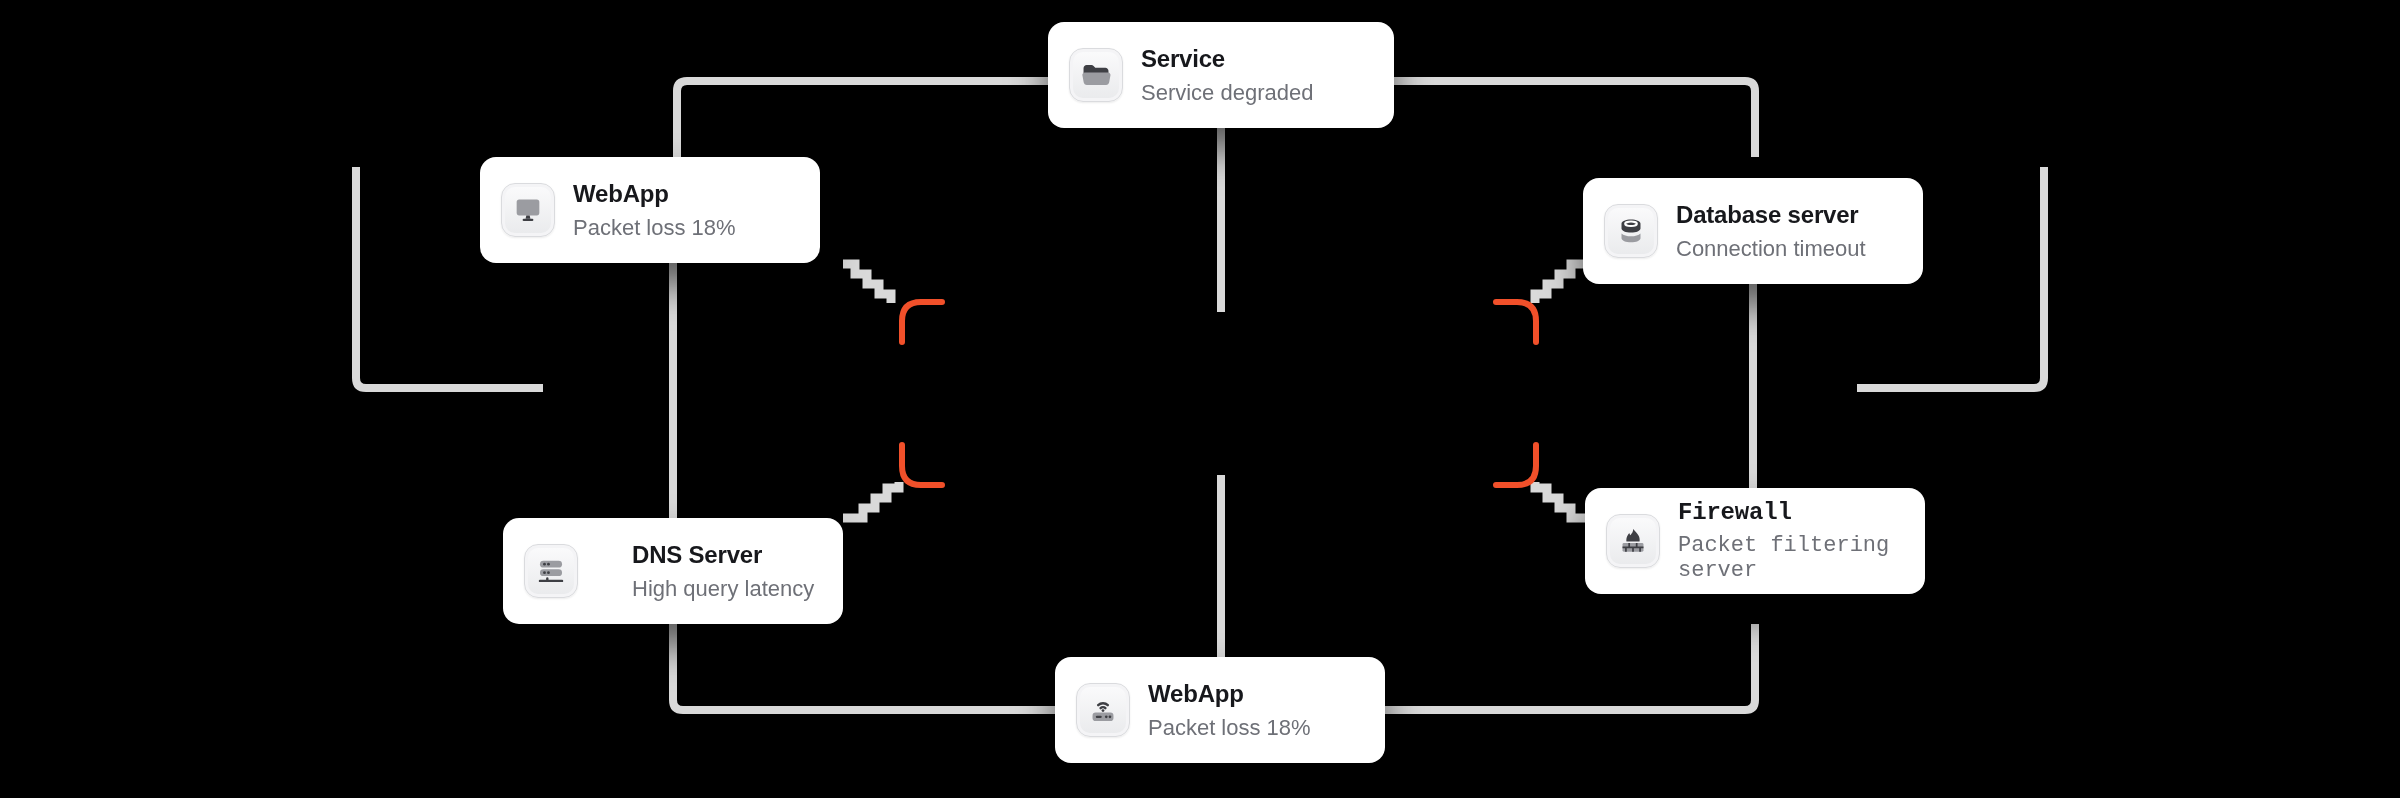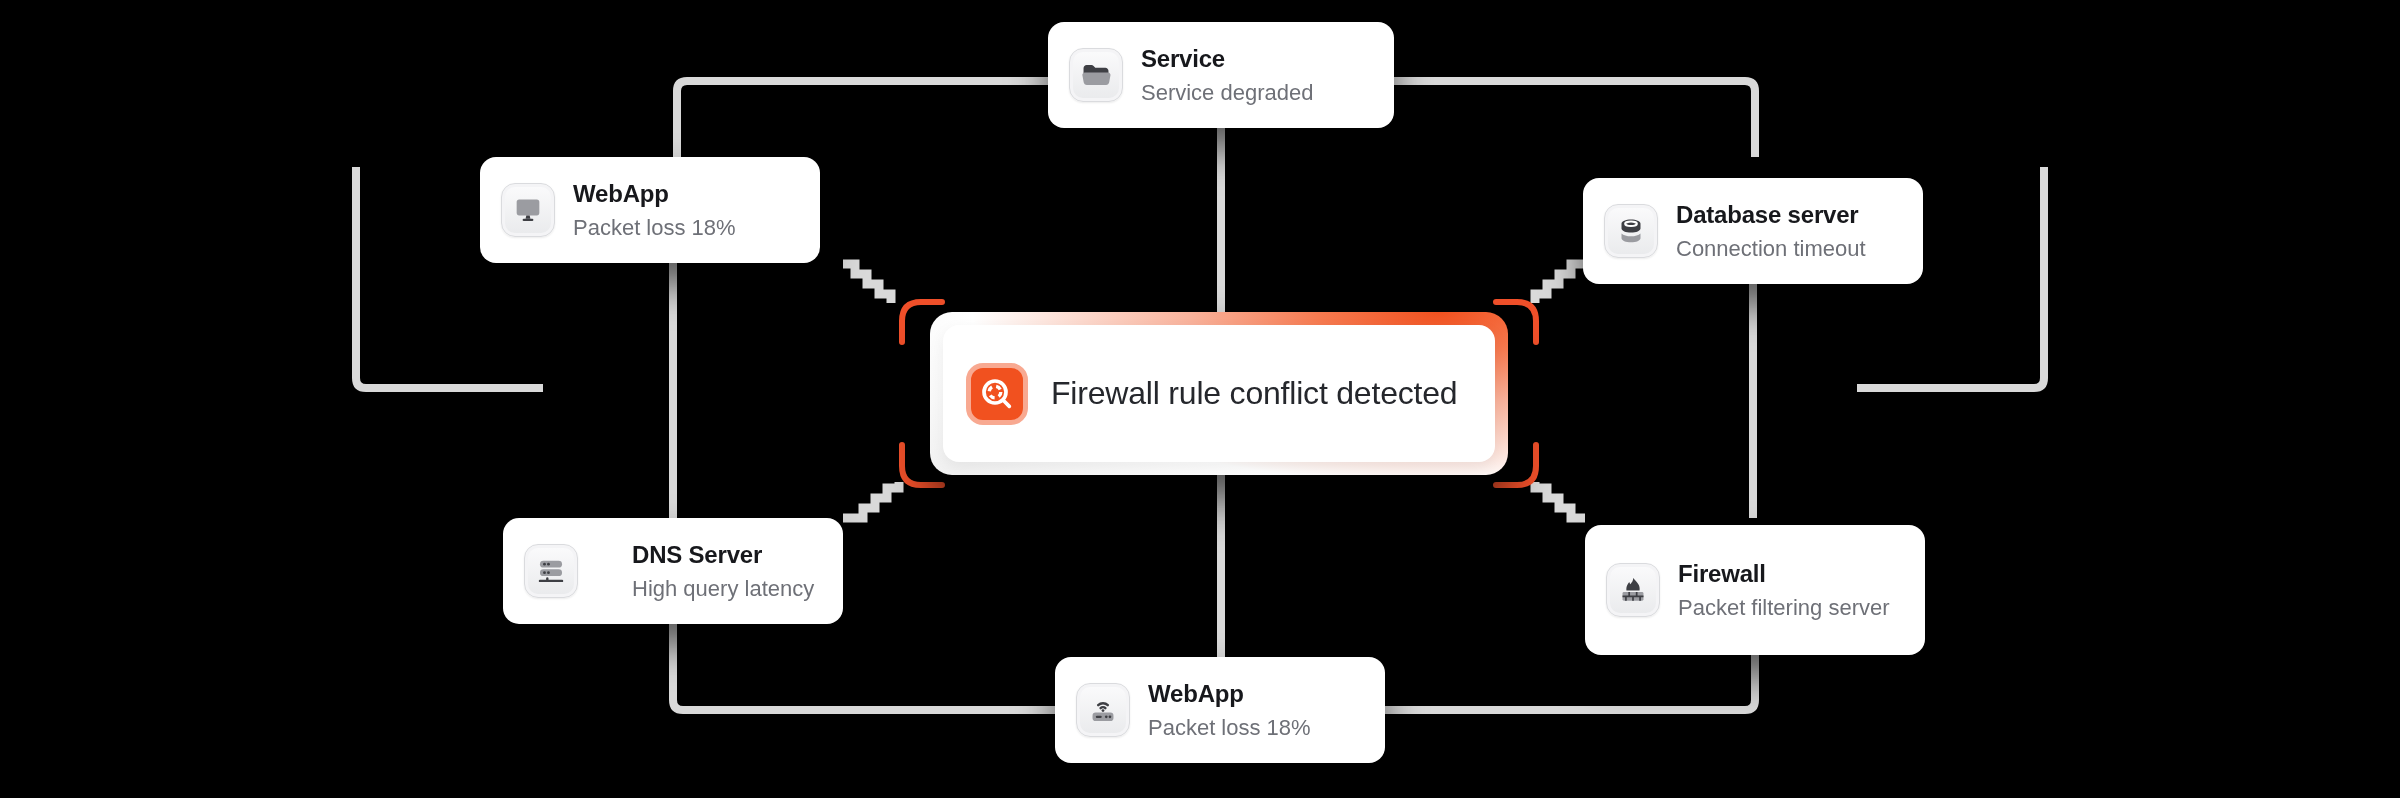--- a/index.html
+++ b/index.html
@@ -32,21 +32,21 @@
     display:flex;align-items:center;justify-content:center;
   }
   .node-text{margin-left:18px;display:flex;flex-direction:column;gap:7px;}
   .node-title{font-size:24px;font-weight:700;color:var(--title-color,#17181c);letter-spacing:-0.2px;}
   .node-status{font-size:22px;font-weight:400;color:var(--status-color,#6e7077);}
   
   #node-service  {left:1048px;top:22px;  width:346px;height:106px;}
   #node-webapp   {left:480px; top:157px; width:340px;height:106px;}
   #node-database {left:1583px;top:157px; width:340px;height:106px;margin-top:21px;}
   #node-dns      {left:503px; top:518px; width:340px;height:106px;gap:36px;}
-  #node-firewall {left:1585px;top:525px; width:340px;height:130px;}
+  #node-firewall {left:1585px;top:488px; width:340px;height:106px;font-family:Liberation Mono, monospace;}
   #node-router   {left:1055px;top:657px; width:330px;height:106px;}
   
   #alert-wrap{
     position:absolute;z-index:2;
     left:930px;top:312px;width:578px;height:163px;
     border-radius:22px;
     background:radial-gradient(130% 170% at 88% 0%,
        var(--accent-orange,#F1511F) 0%,
        #f67a50 16%,
        var(--accent-soft,#F9B29B) 33%,
@@ -194,26 +194,14 @@
         <circle cx="14.3" cy="16.8" r=".95" fill="#3e3f44"></circle>
           <circle cx="16.9" cy="16.8" r=".95" fill="#3e3f44"></circle>
       </svg>
     </div>
     <div class="node-text">
       <div class="node-title">WebApp</div>
       <div class="node-status">Packet loss 18%</div>
     </div>
   </div>
 
-  <div id="alert-wrap">
-    <div id="alert-inner">
-      <div id="alert-icon">
-        <svg width="40" height="40" viewBox="0 0 24 24">
-          <circle cx="10.8" cy="10.8" r="6.6" stroke="#ffffff" stroke-width="2.2" fill="none"></circle>
-          <path d="M15.6 15.6 19.4 19.4" stroke="#ffffff" stroke-width="2.2" stroke-linecap="round"></path>
-          <circle cx="10.8" cy="10.8" r="3.5" stroke="#ffffff" stroke-width="2" fill="none" stroke-dasharray="3 2.6"></circle>
-        </svg>
-      </div>
-      <div id="alert-title">Firewall rule conflict detected</div>
-    </div>
-  </div>
 
 </div>
 
 </body></html>

